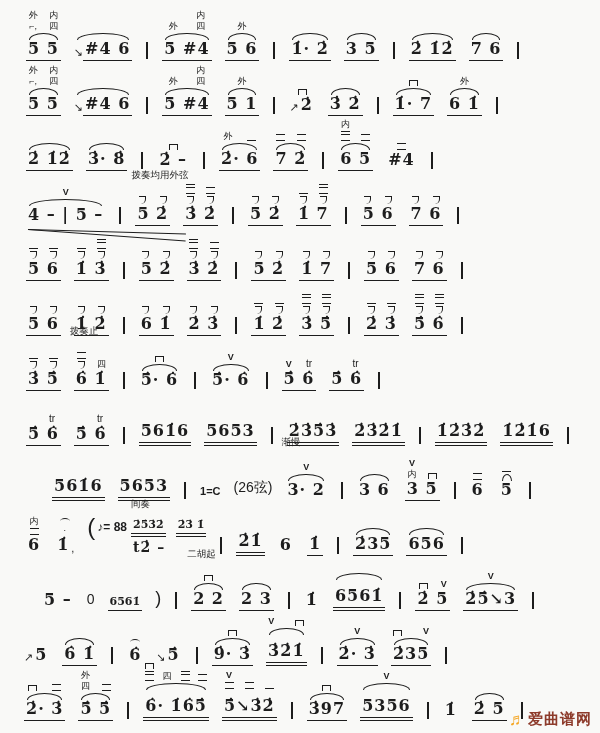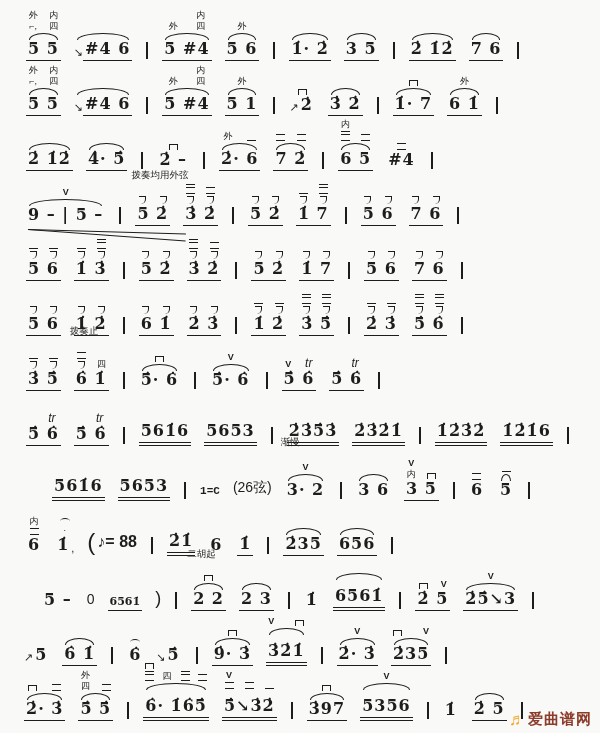--- a/index.html
+++ b/index.html
@@ -7,21 +7,21 @@
        font-family:"Liberation Sans",sans-serif;color:#1d1d1d;position:relative;}
   #sheet{position:relative;padding-top:6px;}
   .row{position:relative;display:flex;align-items:flex-end;height:55px;
        padding:0 6px;column-gap:13px;white-space:nowrap;}
   .grp{position:relative;display:inline-flex;flex-direction:column;align-items:center;}
   .mrow{display:flex;justify-content:space-around;align-items:flex-end;gap:6px;
         margin-bottom:2px;width:100%;}
   .stk{display:flex;flex-direction:column;align-items:center;gap:2px;line-height:1;}
   .mk-txt{font-size:9px;line-height:1;}
   .mk-v{font-size:9px;font-weight:bold;line-height:1;}
-  .mk-tr{font-size:12px;font-style:italic;line-height:1;}
+  .mk-tr{font-size:10px;line-height:1;}
   .mk-db{width:7px;height:5px;border:1px solid #1d1d1d;border-bottom:0;}
   .mk-pl{width:6px;height:7px;border-top:1.5px solid #1d1d1d;border-right:1.5px solid #1d1d1d;
          border-bottom-right-radius:5px;}
   .mk-f1{width:9px;height:1.5px;background:#1d1d1d;}
   .mk-f2{width:9px;height:5px;border-top:1.5px solid #1d1d1d;border-bottom:1.5px solid #1d1d1d;}
   .mk-f3{width:9px;height:8px;border-top:1.5px solid #1d1d1d;border-bottom:1.5px solid #1d1d1d;
          background:linear-gradient(transparent 2px,#1d1d1d 2px,#1d1d1d 3.5px,transparent 3.5px);}
   .mk-arc{width:10px;height:5px;border-top:1.5px solid #1d1d1d;border-radius:50% 50% 0 0;}
   .slur{align-self:stretch;height:6px;border:1px solid #1d1d1d;border-bottom:0;
         border-radius:50% 50% 0 0/100% 100% 0 0;margin:0 3px 1px;}
@@ -34,27 +34,27 @@
   .orn{font-size:11px;padding-bottom:2px;}
   .bar{width:2px;height:17px;background:#1d1d1d;margin:0 1px 2px;}
   .cap{position:absolute;bottom:100%;left:-4px;font-size:9.5px;white-space:nowrap;
        margin-bottom:14px;font-family:Liberation Mono, monospace;}
   .cres{position:absolute;top:100%;left:2px;width:158px;height:10px;margin-top:1px;}
   .cres::before,.cres::after{content:"";position:absolute;left:0;top:2px;width:100%;height:1px;
        background:#1d1d1d;transform-origin:left center;}
   .cres::before{transform:rotate(1.6deg);}
   .cres::after{transform:rotate(4.2deg);}
   .tt{font-size:11px;padding-bottom:4px;}
-  .tt.key{font-weight:bold;font-family:Liberation Mono, monospace;}
+  .tt.key{font-weight:bold;}
   .tt.small{font-size:14px;}
   .tt.paren{font-size:18px;padding-bottom:2px;}
   .tb{display:flex;align-items:center;gap:4px;}
   .tb-left{display:flex;align-items:center;gap:2px;}
   .brace{font-size:24px;}
-  .tempo{font-size:16px;font-weight:bold;}
+  .tempo{font-size:12px;font-weight:bold;}
   .tb-right{display:flex;flex-direction:column;align-items:flex-start;gap:1px;}
   .tb-cap{font-size:9.5px;}
   .tb-top{display:flex;gap:10px;}
   .tb-top .notes{font-size:11px;}
   .tb-bot .notes{font-size:14px;}
   #watermark{position:absolute;right:8px;bottom:4px;display:flex;align-items:center;gap:2px;}
   #wm-icon{font-size:17px;line-height:1;}
   #wm-text{font-size:15px;font-weight:bold;letter-spacing:1px;}
 </style>
 </head>
@@ -237,21 +237,21 @@
     <div class="row" style="padding-left: 26px;">
       <div class="grp">
         <div class="slur"></div>
         <div class="nrow">
           <span class="notes u1">2̇ 1̇2̇</span>
         </div>
       </div>
       <div class="grp">
         <div class="slur"></div>
         <div class="nrow">
-          <span class="notes u1">4̇· 5̇</span>
+          <span class="notes u1">3̇· 8̇</span>
         </div>
       </div>
       <div class="bar"></div>
       <div class="grp">
         <div class="mrow">
           <div class="stk">
             <span class="mk-db"></span>
           </div>
         </div>
         <div class="nrow">
@@ -317,21 +317,21 @@
     </div>
     <div class="row" style="padding-left: 26px;">
       <div class="grp">
         <div class="mrow">
           <div class="stk">
             <span class="mk-v">V</span>
           </div>
         </div>
         <div class="slur"></div>
         <div class="nrow">
-          <span class="notes">9  –  |  5  –</span>
+          <span class="notes">4  –  |  5  –</span>
         </div>
         <div class="cres"></div>
       </div>
       <div class="bar"></div>
       <div class="grp">
         <div class="cap">拨奏均用外弦</div>
         <div class="mrow">
           <div class="stk">
             <span class="mk-pl"></span>
           </div>
@@ -882,20 +882,28 @@
         </div>
         <div class="nrow">
           <span class="notes">1̇</span>
           <span class="orn">,</span>
         </div>
       </div>
       <div class="tb">
         <div class="tb-left">
           <span class="brace">(</span>
           <span class="tempo">♪= 88</span>
+        </div>
+        <div class="tb-right">
+          <div class="tb-cap">间奏</div>
+          <div class="tb-top">
+            <span class="notes u2 small-notes">2̇5̇3̇2̇</span>
+            <span class="notes u2 small-notes">2̇3̇ 1̇</span>
+          </div>
+          <div class="tb-bot"><span class="notes">t2̇  –</span></div>
         </div>
       </div>
       <div class="bar"></div>
       <div class="grp">
         <div class="nrow">
           <span class="notes u2">2̇1̇</span>
         </div>
       </div>
       <div class="grp">
         <div class="nrow">

